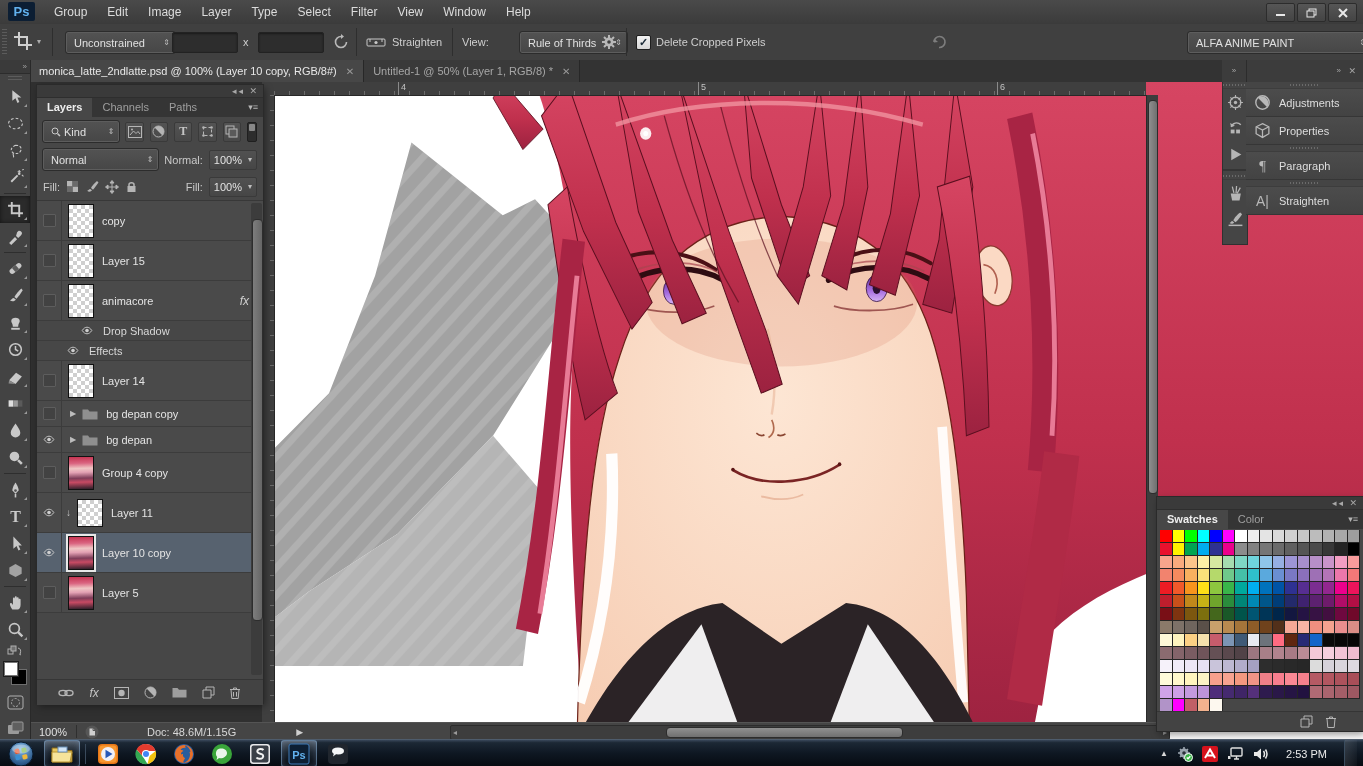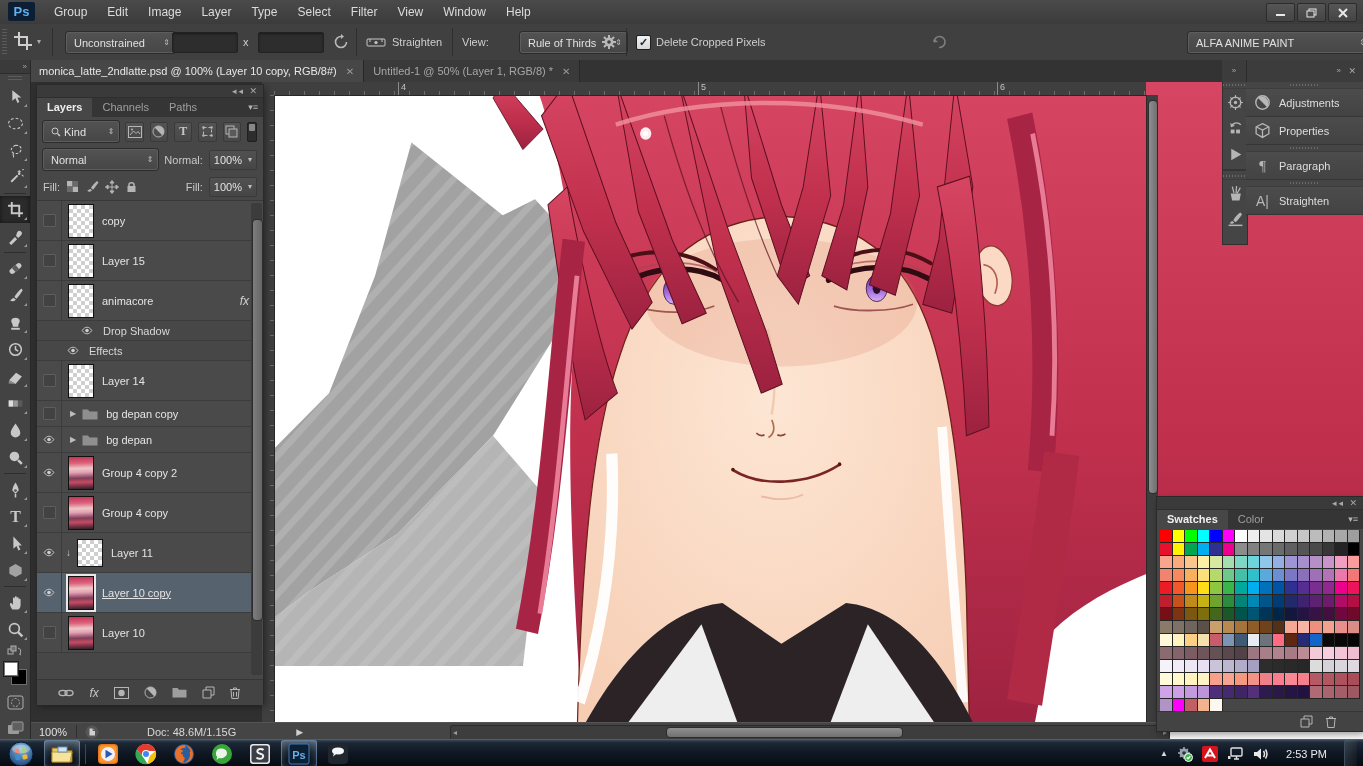--- a/index.html
+++ b/index.html
@@ -63,21 +63,21 @@
   #layerlist{position:relative;height:478px;overflow:hidden;border-top:1px solid #383838;}
   .layer{display:flex;align-items:center;border-bottom:1px solid #3c3c3c;background:#4a4a4a;}
   .layer.selected{background:#57626f;}
   .eyewell{width:24px;align-self:stretch;border-right:1px solid #3c3c3c;display:flex;align-items:center;justify-content:center;flex:0 0 24px;}
   .eyeempty{width:11px;height:11px;border:1px solid #5d5d5d;background:#424242;border-radius:1px;}
   .thumb{width:24px;height:32px;border:1px solid #111;background:#fff;margin-left:6px;flex:0 0 24px;}
   .thumb.sel{outline:2px solid #e8e8e8;}
   .checker{background-image:conic-gradient(#cfcfcf 0 25%,#fff 0 50%,#cfcfcf 0 75%,#fff 0);background-size:8px 8px;}
   .artthumb{background:linear-gradient(178deg,#c53350 0%,#da6480 20%,#f0c6c4 36%,#e3a2b4 48%,#7e3d59 66%,#c74a63 78%,#2e1f2a 100%);}
   .lname{margin-left:8px;font-size:11px;color:#e4e4e4;white-space:nowrap;}
-  .lname.sel{text-decoration:underline;}
+  .lname.sel{}
   .subname{font-size:11px;color:#d8d8d8;margin-left:6px;}
   .fxmark{margin-left:auto;margin-right:14px;font-style:italic;color:#cfcfcf;font-size:12px;}
   #llscroll{position:absolute;right:1px;top:2px;width:11px;height:472px;background:#3c3c3c;border-radius:2px;}
   #llthumb{position:absolute;left:1px;top:16px;width:9px;height:400px;background:linear-gradient(90deg,#7d7d7d,#666);border:1px solid #2d2d2d;border-radius:4px;}
   #layerbottom{height:25px;border-top:1px solid #363636;background:#434343;display:flex;align-items:center;justify-content:space-around;padding:0 14px;}
   
   #swatches{left:1157px;top:497px;width:206px;height:234px;}
   #swgrid{position:absolute;left:3px;top:33px;}
   .swrow{display:flex;height:13px;}
   .sw{width:11.5px;height:12px;border-right:1px solid #252525;border-bottom:1px solid #252525;}
@@ -697,30 +697,20 @@
           <span style="color: rgb(189, 189, 189); font-size: 8px; margin-left: 8px;">▶</span>
           <span class="ico" style="margin-left: 6px;">
             <svg width="16" height="12">
               <path d="M0.5 1.5 h5.5 l1.5 2 h8 V11.5 H0.5 Z" fill="#8f8f8f"></path>
             </svg>
           </span>
           <span class="lname">bg depan</span>
         </div>
         <div class="layer" style="height: 39px;">
           <div class="eyewell">
-            <svg width="14" height="11" viewBox="0 0 16 16" preserveAspectRatio="xMidYMid meet">
-              <path d="M1 8 C3 4.8 5.5 3.2 8 3.2 C10.5 3.2 13 4.8 15 8 C13 11.2 10.5 12.8 8 12.8 C5.5 12.8 3 11.2 1 8 Z" fill="none" stroke="#cfcfcf" stroke-width="1.3"></path>
-              <circle cx="8" cy="8" r="2.6" fill="#cfcfcf"></circle>
-            </svg>
-          </div>
-          <div class="thumb artthumb"></div>
-          <span class="lname">Group 4 copy 2</span>
-        </div>
-        <div class="layer" style="height: 39px;">
-          <div class="eyewell">
             <span class="eyeempty"></span>
           </div>
           <div class="thumb artthumb"></div>
           <span class="lname">Group 4 copy</span>
         </div>
         <div class="layer" style="height: 39px;">
           <div class="eyewell">
             <svg width="14" height="11" viewBox="0 0 16 16" preserveAspectRatio="xMidYMid meet">
               <path d="M1 8 C3 4.8 5.5 3.2 8 3.2 C10.5 3.2 13 4.8 15 8 C13 11.2 10.5 12.8 8 12.8 C5.5 12.8 3 11.2 1 8 Z" fill="none" stroke="#cfcfcf" stroke-width="1.3"></path>
               <circle cx="8" cy="8" r="2.6" fill="#cfcfcf"></circle>
@@ -738,21 +728,21 @@
             </svg>
           </div>
           <div class="thumb artthumb sel"></div>
           <span class="lname sel">Layer 10 copy</span>
         </div>
         <div class="layer" style="height: 39px;">
           <div class="eyewell">
             <span class="eyeempty"></span>
           </div>
           <div class="thumb artthumb"></div>
-          <span class="lname">Layer 10</span>
+          <span class="lname">Layer 5</span>
         </div>
         <div id="llscroll">
           <div id="llthumb"></div>
         </div>
     </div>
     <div id="layerbottom">
       <span class="ico">
           <svg width="16" height="12">
             <ellipse cx="5" cy="6" rx="4" ry="2.6" fill="none" stroke="#b5b5b5" stroke-width="1.4"></ellipse>
             <ellipse cx="11" cy="6" rx="4" ry="2.6" fill="none" stroke="#b5b5b5" stroke-width="1.4"></ellipse>

